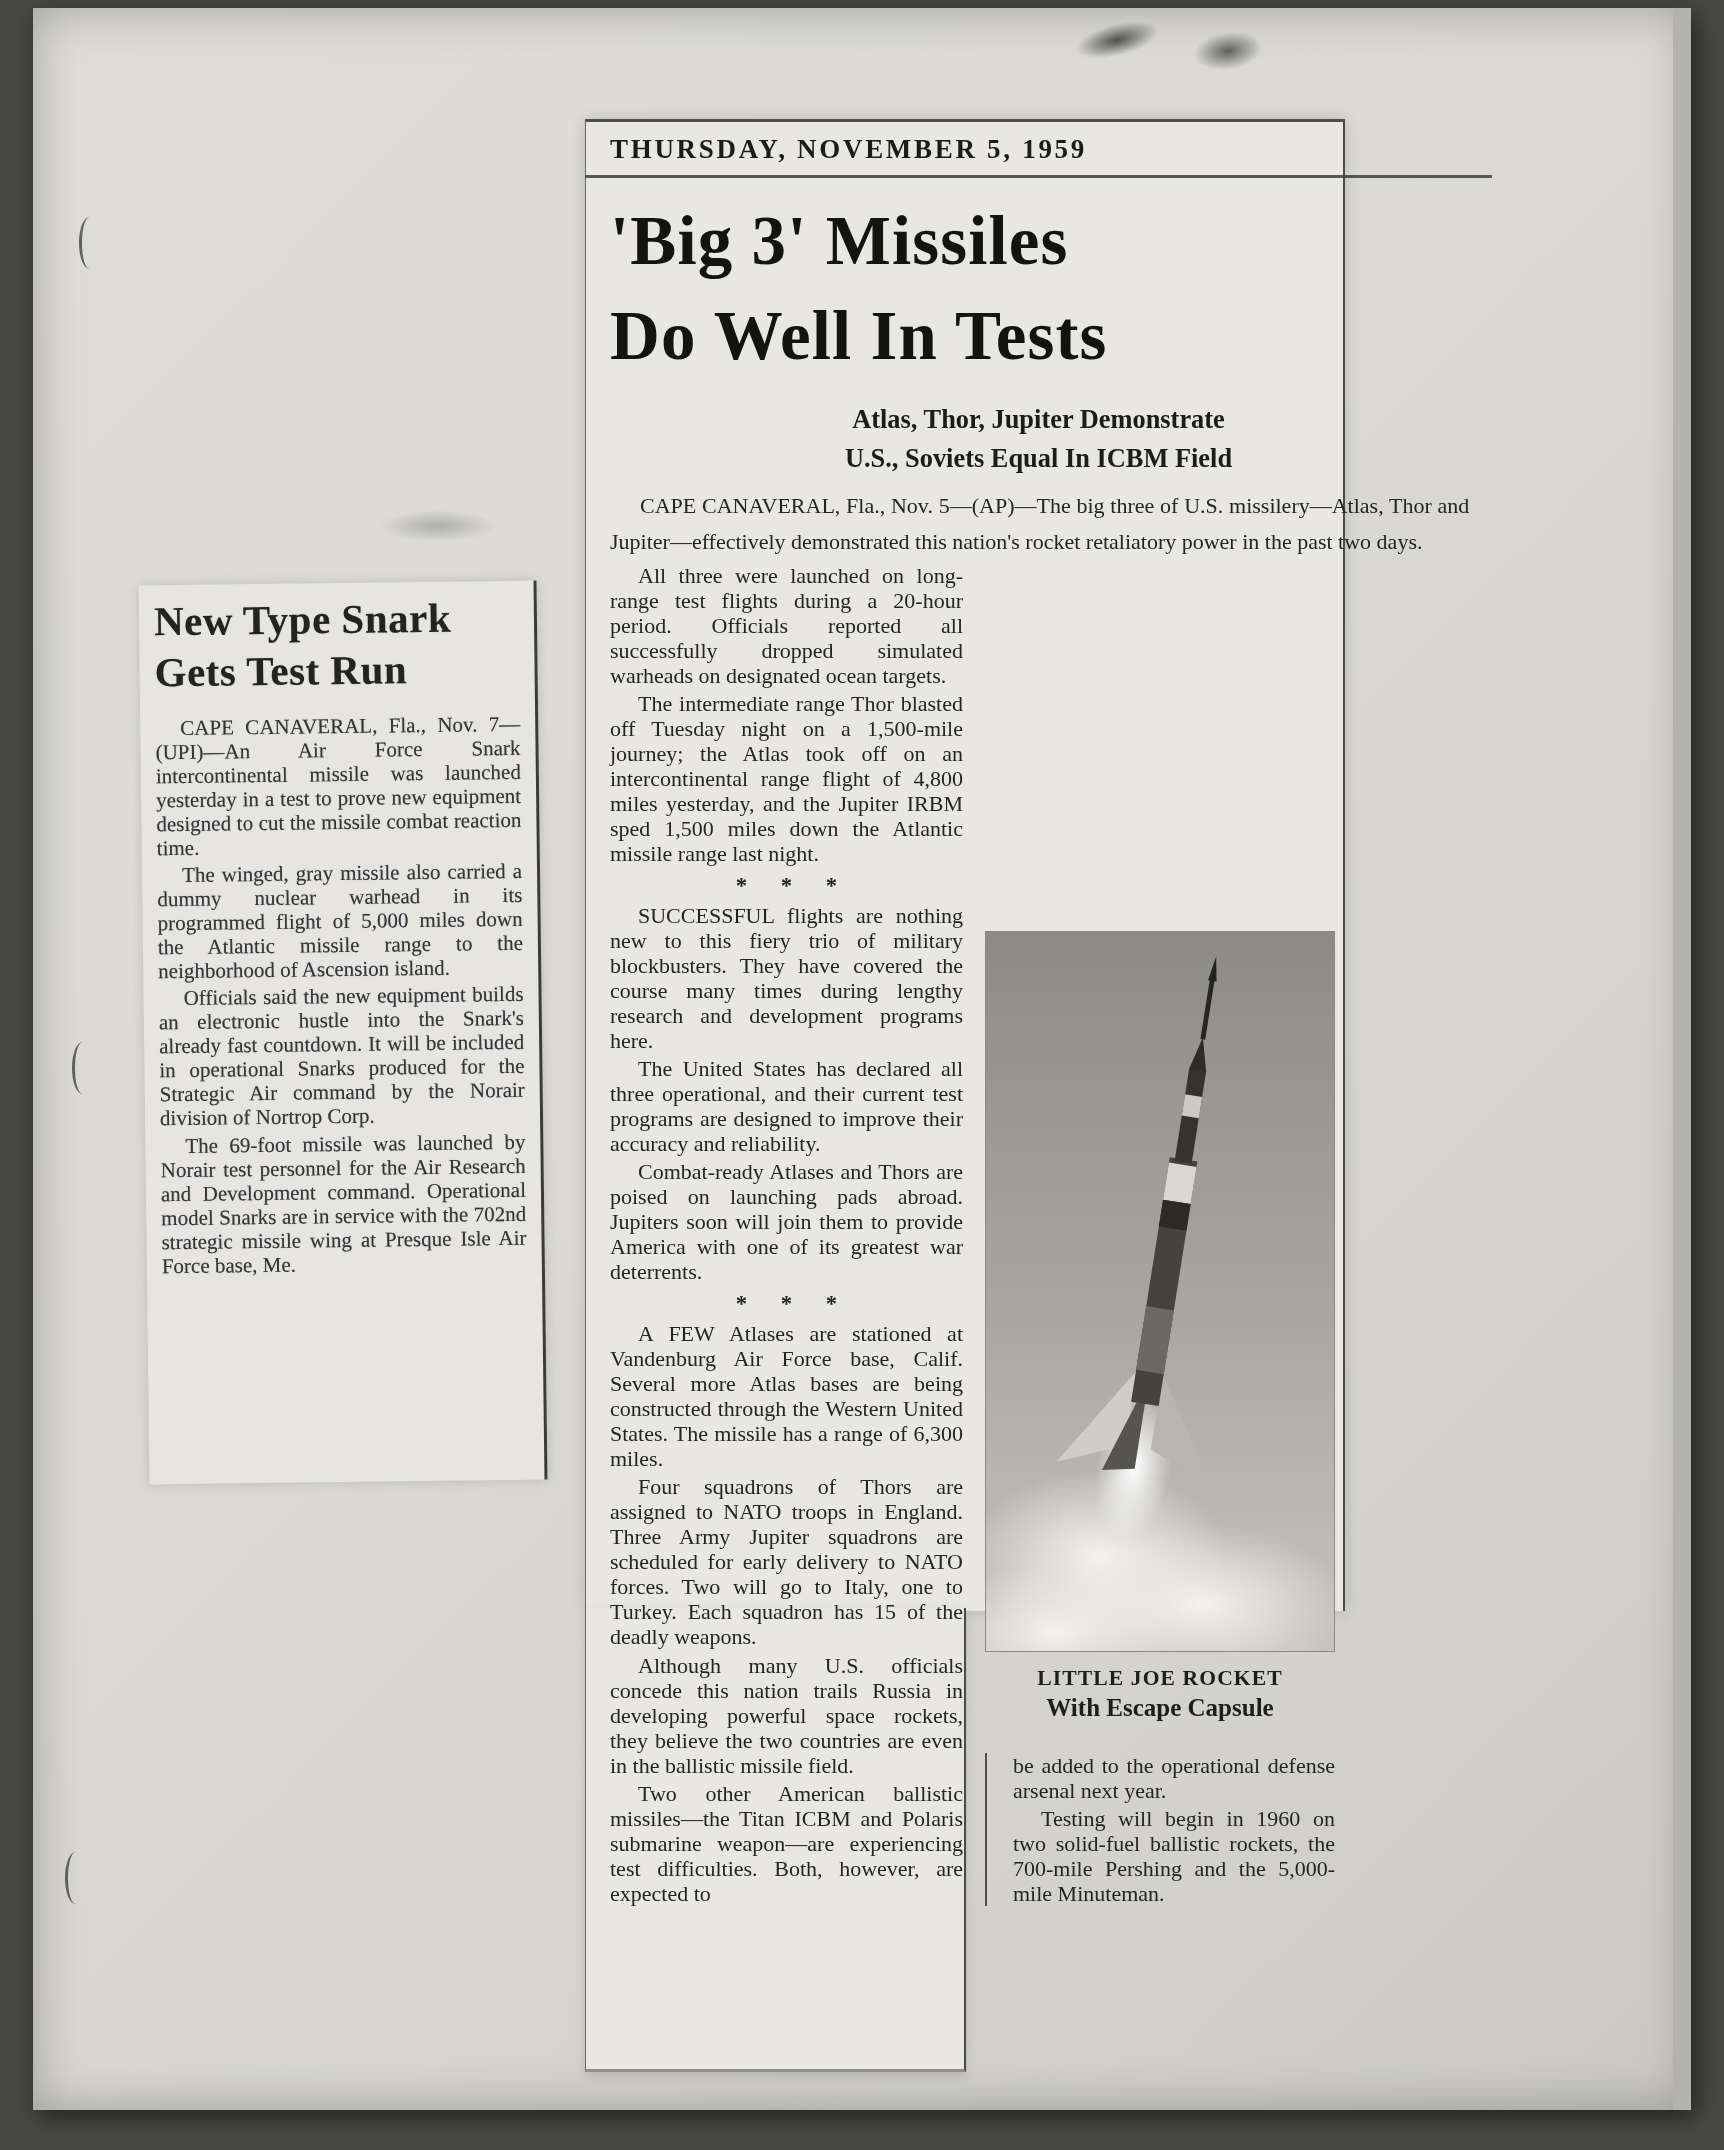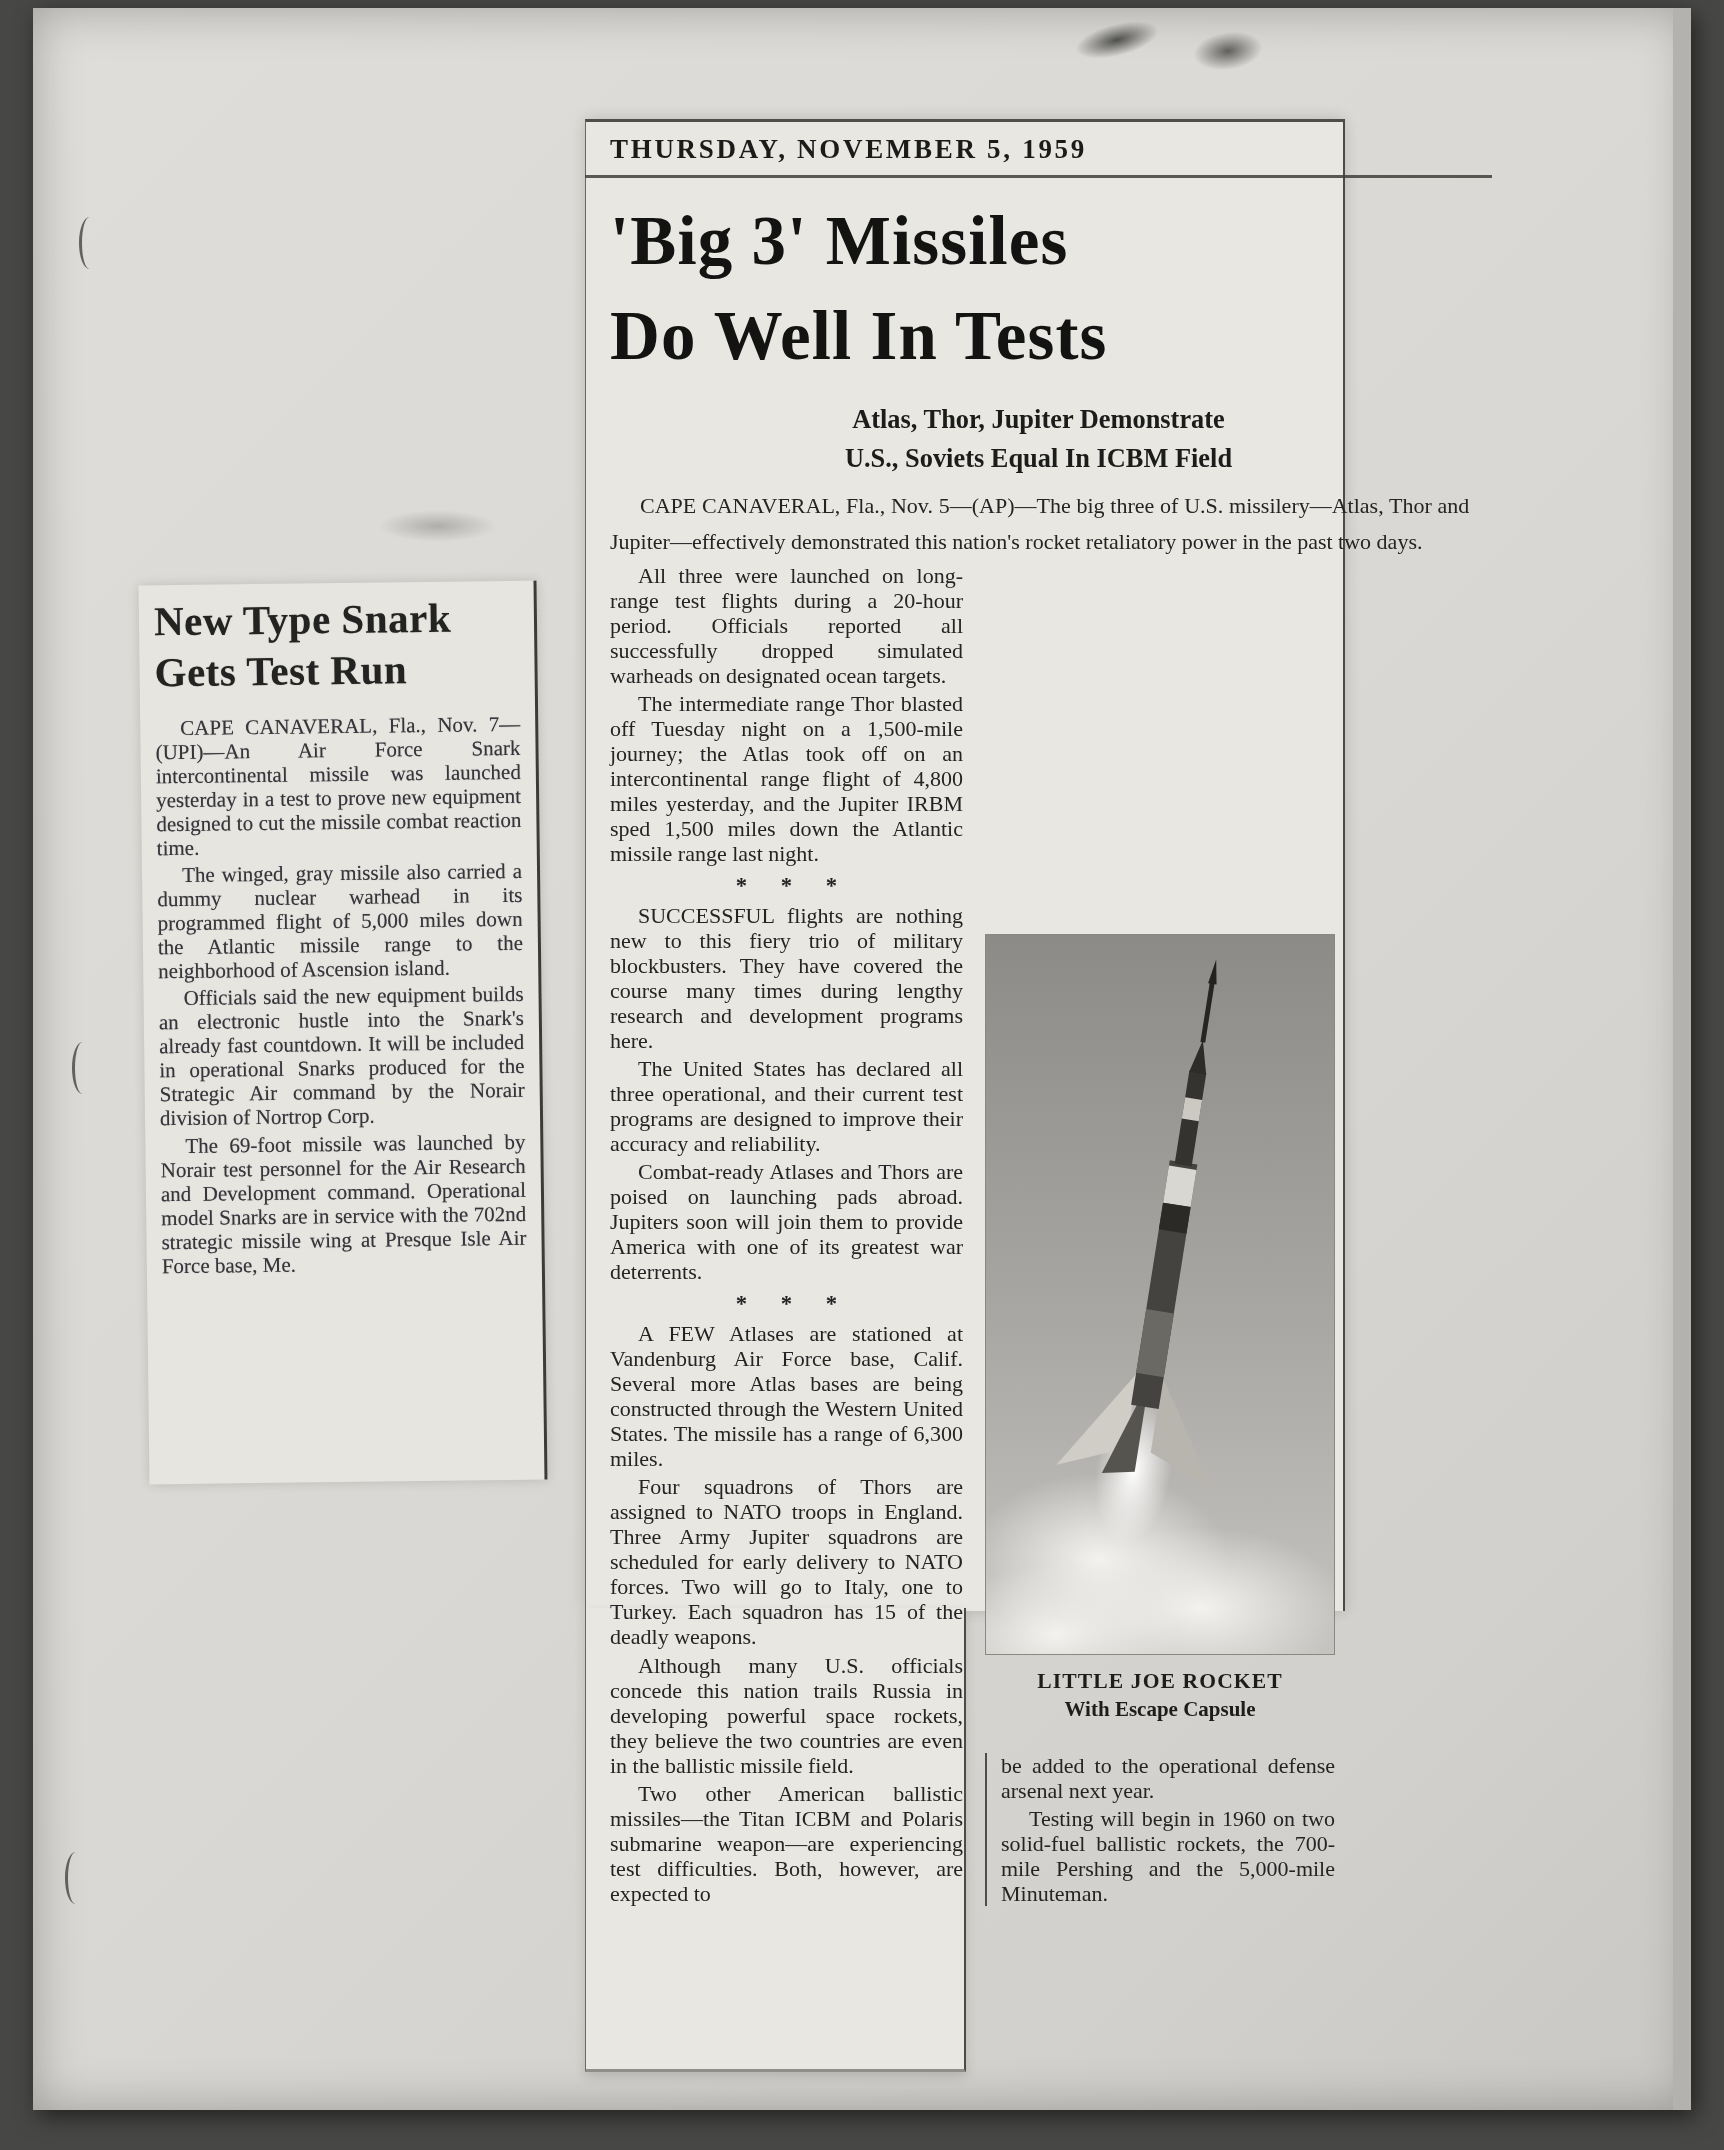--- a/index.html
+++ b/index.html
@@ -91,23 +91,23 @@
     text-align:center;font-size:22.7px;font-weight:bold;word-spacing:28px;
     margin:6.5px 0 4.3px 0;color:#242424;
   }
   .photo-frame{
     width:350px;height:721px;margin:9.7px 0 0 0;
     border:1.6px solid #8a8880;box-sizing:border-box;background:#a5a39f;
   }
   .photo-frame svg{display:block;width:100%;height:100%;}
   .caption{text-align:center;margin-top:14px;font-weight:bold;color:#1d1d1c;}
   .caption .l1{font-size:21.6px;letter-spacing:1.1px;}
-  .caption .l2{font-size:21px;margin-top:2.2px;}
+  .caption .l2{font-size:25px;margin-top:2.2px;}
   .continuation{
-    margin-top:31px;border-left:2.2px solid #504e49;padding-left:14px;
+    margin-top:31px;border-left:2.2px solid #504e49;padding-left:26px;
   }
   .continuation p.no-indent{text-indent:0;}
 
   
   .left-clip{
     position:absolute;left:111px;top:575px;width:398px;height:899px;
     background:#e6e5e0;
     transform:rotate(-0.7deg);
     border-right:3.2px solid #3b3b38;
     box-shadow:0 0 12px rgba(0,0,0,.15);

